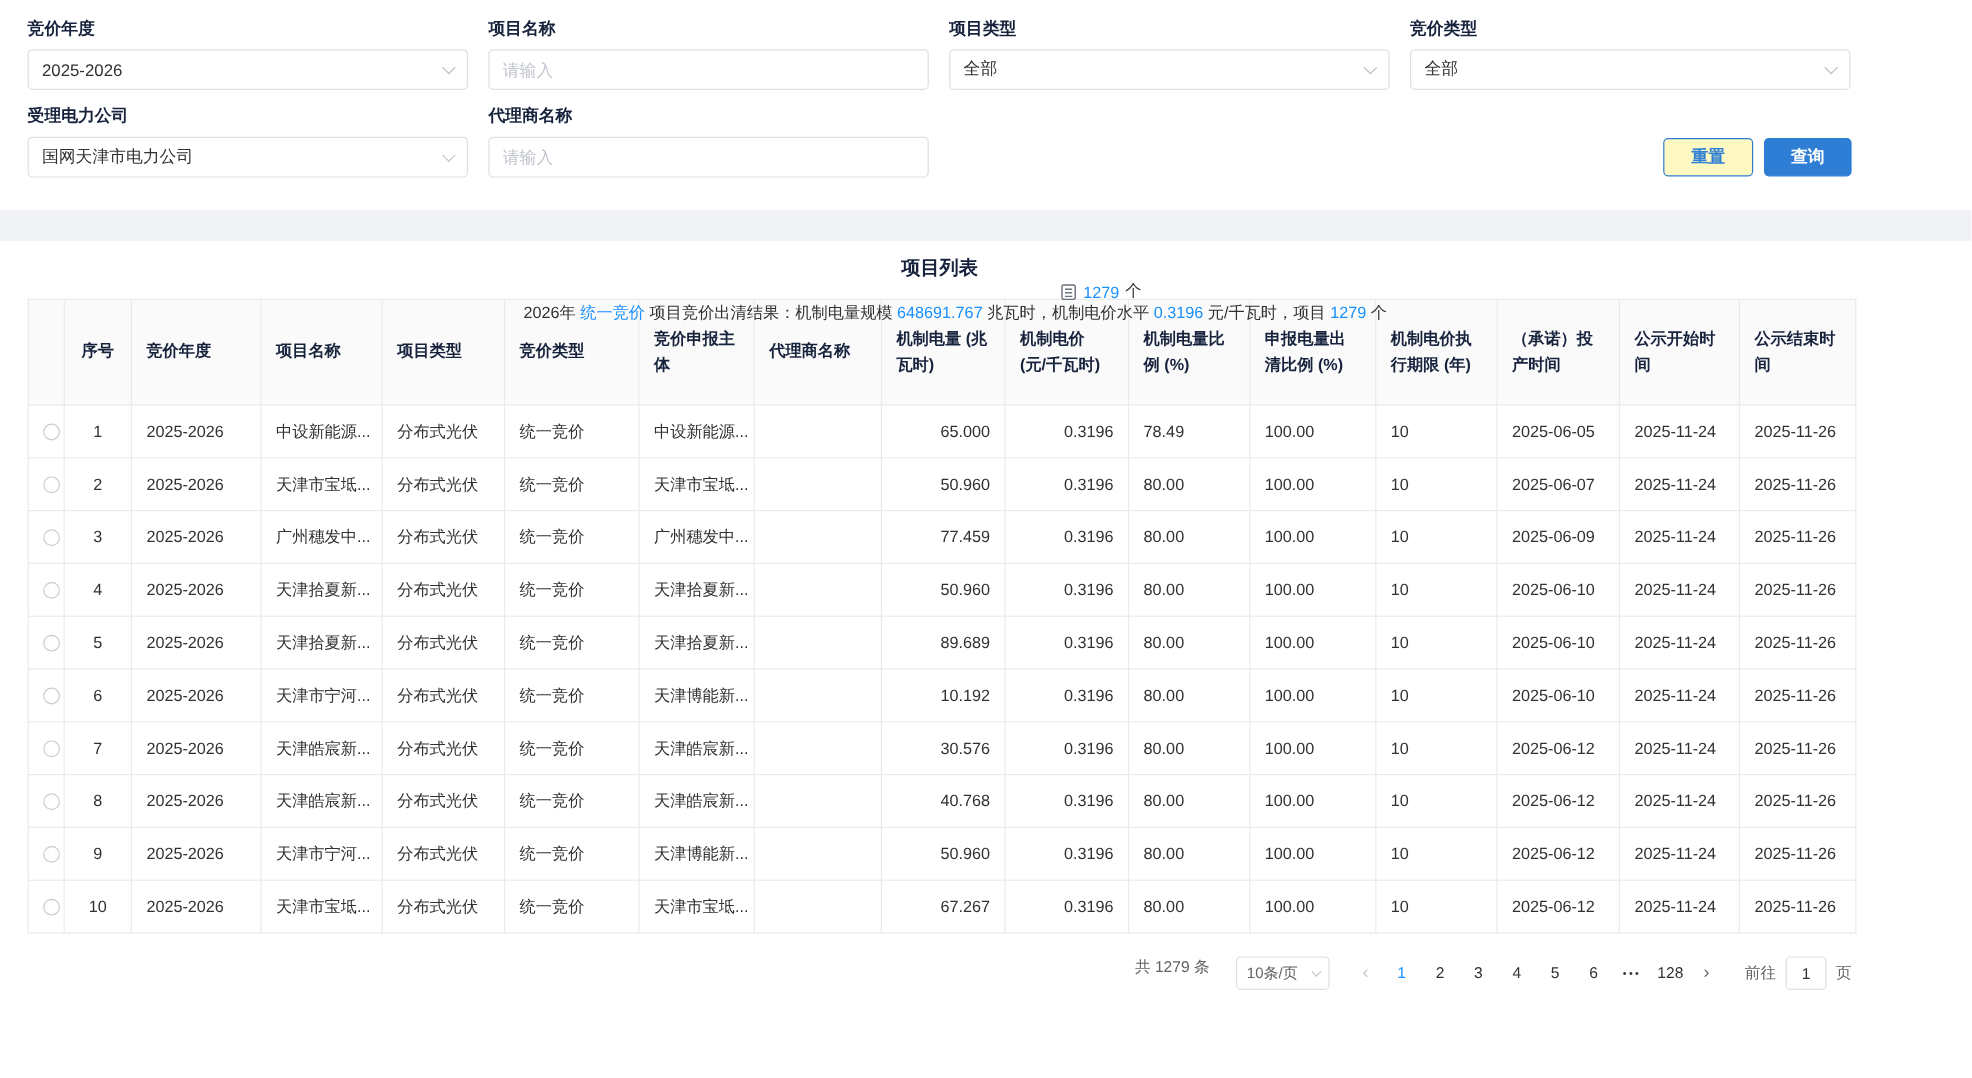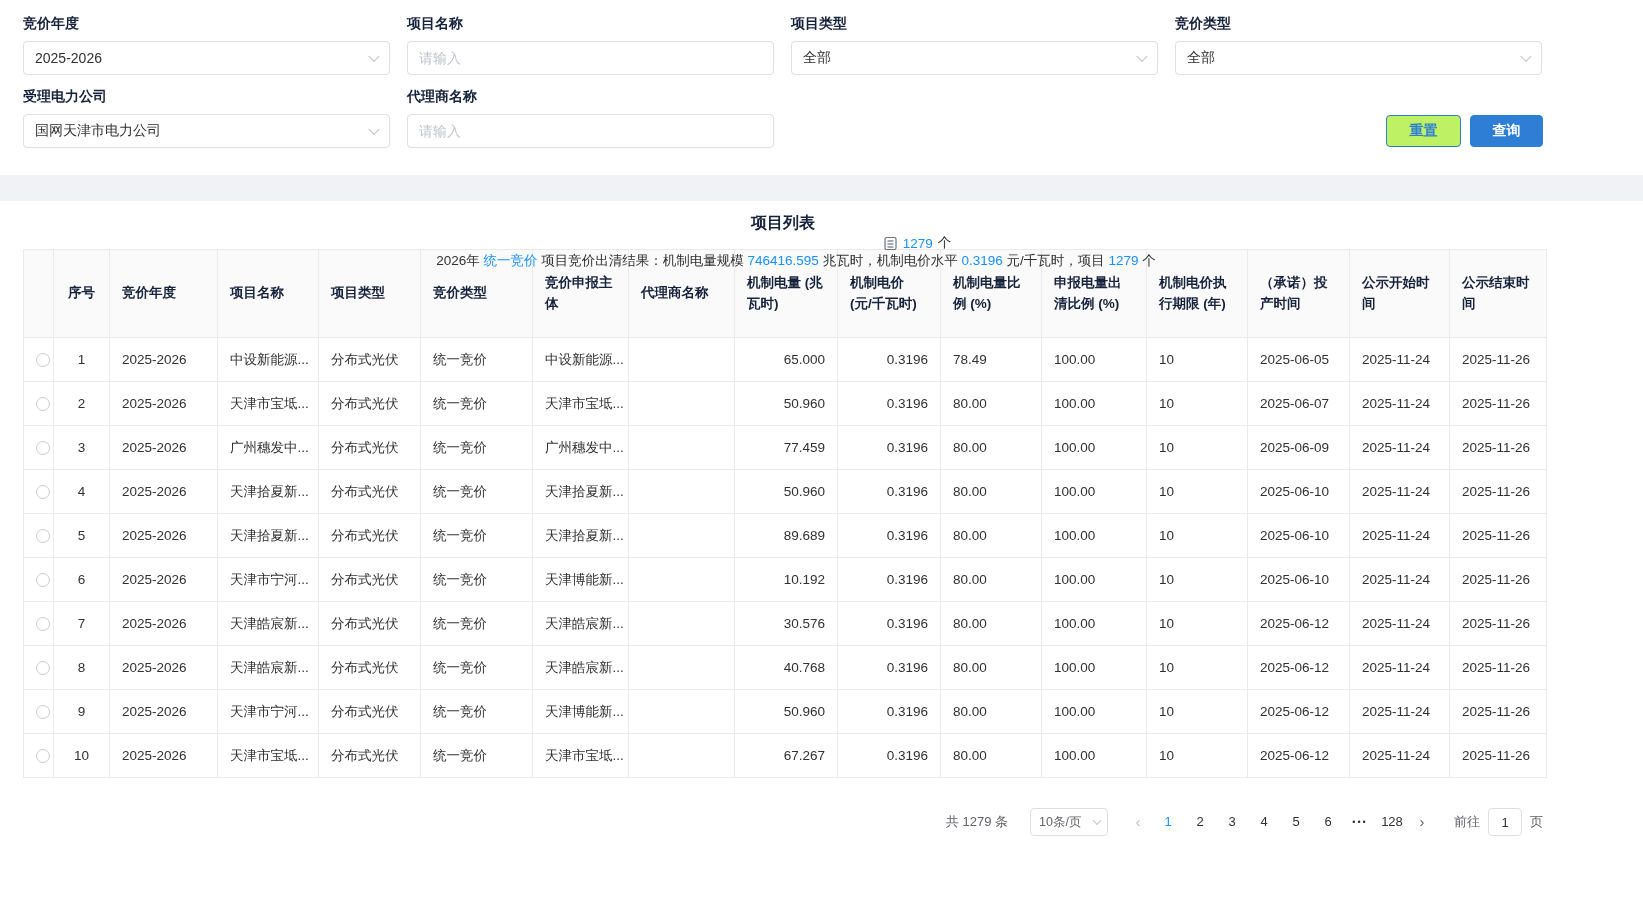--- a/index.html
+++ b/index.html
@@ -37,21 +37,21 @@
   .chevron {
     position: absolute; right: 11px; top: 50%; width: 8px; height: 8px;
     border-right: 1.4px solid #c0c4cc; border-bottom: 1.4px solid #c0c4cc;
     transform: translateY(-70%) rotate(45deg);
   }
   .filter-buttons { position: absolute; right: 0; bottom: 1px; display: flex; gap: 9px; }
   .btn {
     height: 32px; border-radius: 4px; font-size: 14px; font-weight: 700;
     display: flex; align-items: center; justify-content: center; cursor: pointer; font-family: inherit;
   }
-  .btn-reset { width: 75px; background: #bef264; border: 1px solid #2e7ed5; color: #2e7ed5; }
+  .btn-reset { width: 75px; background: #fef9c3; border: 1px solid #2e7ed5; color: #2e7ed5; }
   .btn-primary { width: 73px; background: #2e7ed5; border: 1px solid #2e7ed5; color: #fff; }
 
   
   .divider-band { height: 26px; background: #f0f2f5; width: 1643px; }
 
   
   .content { padding-top: 12px; }
   .list-header { display: flex; align-items: center; height: 28px; flex-direction: column; }
   .list-title { font-size: 16px; font-weight: 700; color: #17233d; }
   .list-count { display: flex; align-items: center; margin-left: 268px; font-size: 13.5px; color: #303133; gap: 5px; }
@@ -73,21 +73,21 @@
     height: 44px; padding: 0 12px; font-size: 13.5px; color: #303133;
     white-space: nowrap; overflow: hidden; background: #fff;
   }
   td.num { text-align: right; }
   .radio {
     display: inline-block; width: 14px; height: 14px; border-radius: 50%;
     border: 1px solid #c9ccd4; background: #fff; vertical-align: middle; cursor: pointer;
   }
 
   
-  .pagination { display: flex; align-items: center; justify-content: flex-end; margin-top: 30px; font-size: 13px; color: #606266; }
+  .pagination { display: flex; align-items: flex-start; justify-content: flex-end; margin-top: 19px; font-size: 13px; color: #606266; }
   .total-text { margin-right: 22px; }
   .page-size-select {
     width: 78px; height: 28px; border: 1px solid #dcdfe6; border-radius: 4px;
     display: flex; align-items: center; padding: 0 20px 0 8px; position: relative;
     font-size: 12.5px; color: #606266; cursor: pointer; background: #fff;
   }
   .page-size-select .chevron { right: 7px; width: 6px; height: 6px; }
   .pagination-pages { display: flex; align-items: center; margin-left: 16px; }
   #pages-slot { display: flex; align-items: center; }
   .page-item {
@@ -177,21 +177,21 @@
       <span class="list-count">
         <svg width="15" height="15" viewBox="0 0 15 15">
           <rect x="2" y="1.5" width="11" height="12" rx="1.5" fill="none" stroke="#6b7280" stroke-width="1.2"></rect>
           <line x1="4.5" y1="5" x2="10.5" y2="5" stroke="#6b7280" stroke-width="1.2"></line>
           <line x1="4.5" y1="8" x2="10.5" y2="8" stroke="#6b7280" stroke-width="1.2"></line>
           <line x1="4.5" y1="11" x2="10.5" y2="11" stroke="#6b7280" stroke-width="1.2"></line>
         </svg>
         <span class="count-num">1279</span>
         <span>个</span>
       </span>
-      <span class="summary"><span class="seg">2026年 </span><span class="seg-link">统一竞价</span><span class="seg"> 项目竞价出清结果：机制电量规模 </span><span class="seg-link">746416.595</span><span class="seg"> 兆瓦时，机制电价水平 </span><span class="seg-link">0.3196</span><span class="seg"> 元/千瓦时，项目 </span><span class="seg-link">1279</span><span class="seg"> 个</span></span>
+      <span class="summary"><span class="seg">2026年 </span><span class="seg-link">统一竞价</span><span class="seg"> 项目竞价出清结果：机制电量规模 </span><span class="seg-link">648691.767</span><span class="seg"> 兆瓦时，机制电价水平 </span><span class="seg-link">0.3196</span><span class="seg"> 元/千瓦时，项目 </span><span class="seg-link">1279</span><span class="seg"> 个</span></span>
     </div>
 
     <div class="table-wrap">
       <table id="project-table">
         <colgroup>
             <col style="width: 30px;">
             <col style="width: 56px;">
             <col style="width: 108px;">
             <col style="width: 101px;">
             <col style="width: 102px;">

